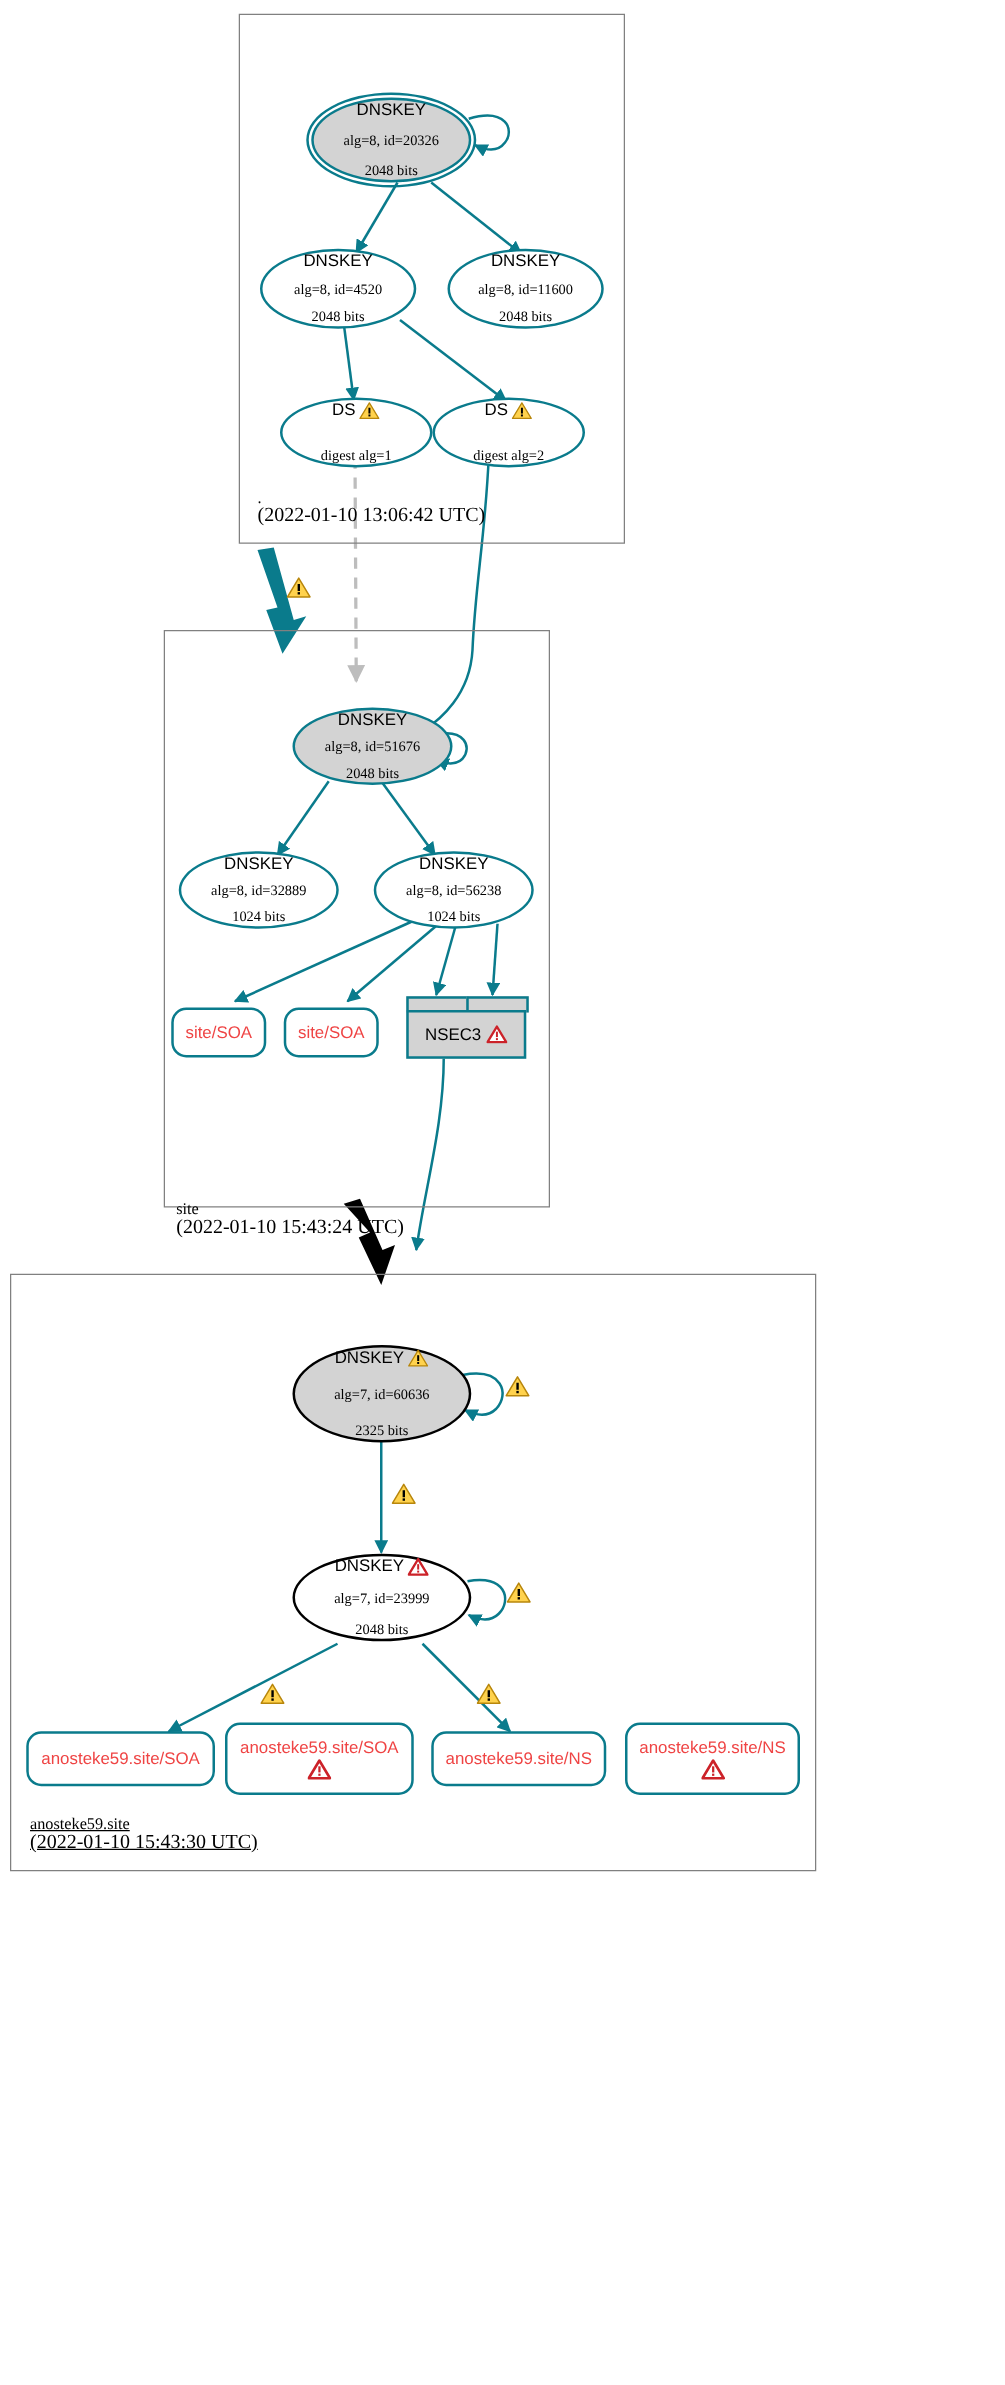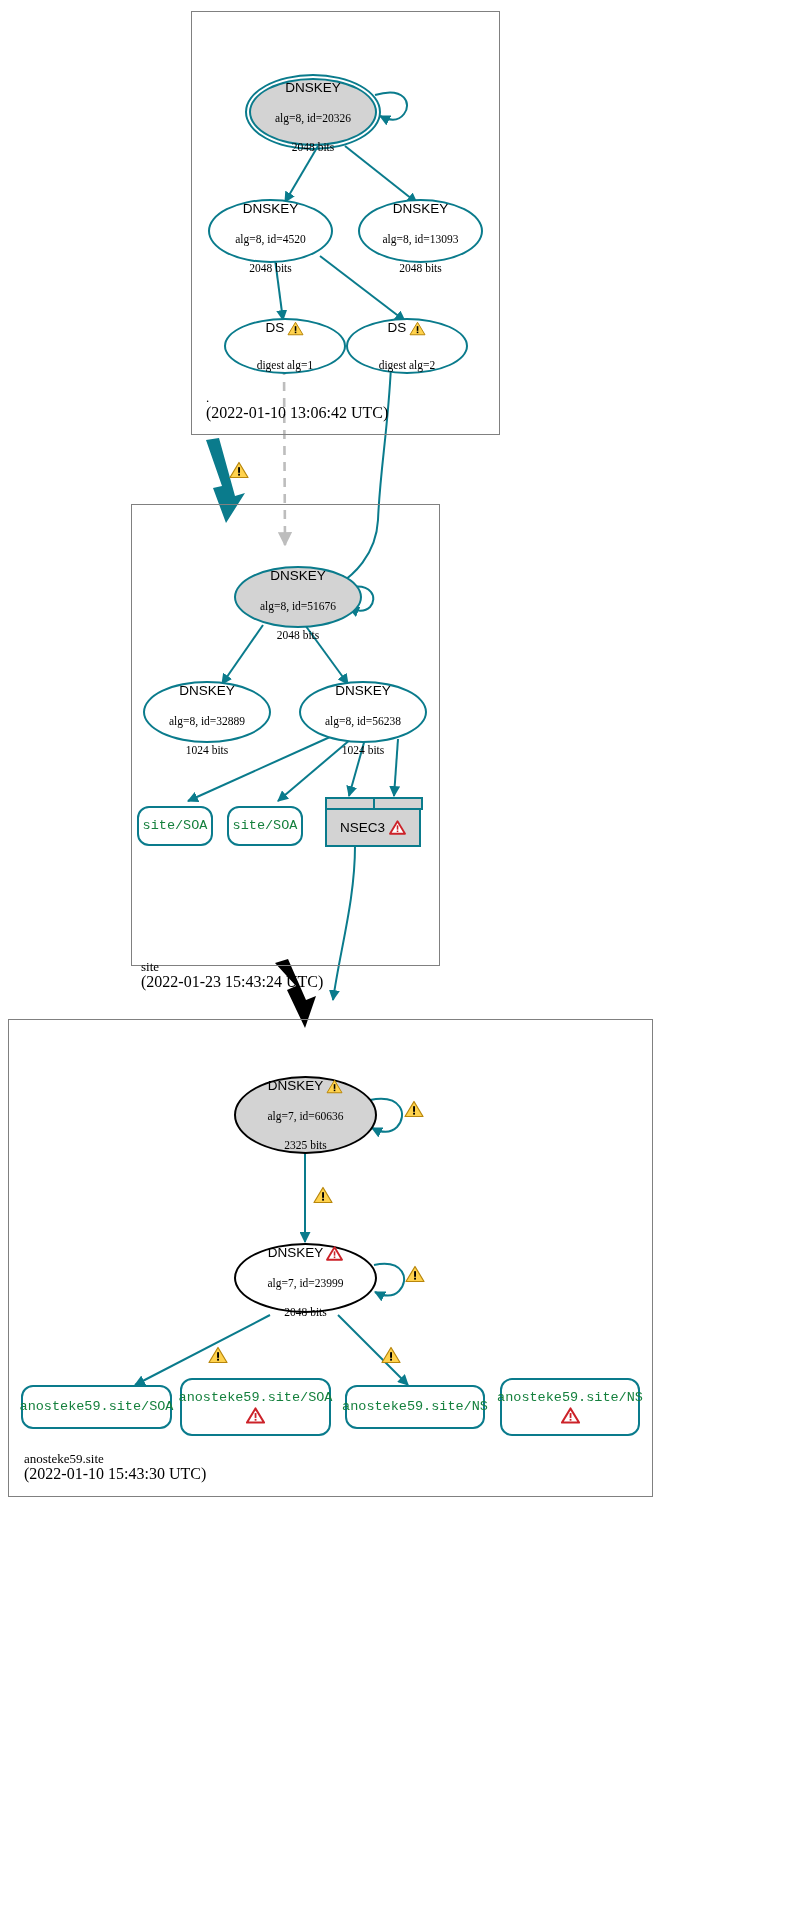--- a/index.html
+++ b/index.html
@@ -71,21 +71,20 @@
     align-items: center;
     gap: 3px;
     white-space: nowrap;
   }
   .node .sub {
     font-family: "Liberation Serif", serif;
     font-size: 11.5px;
     line-height: 13px;
     color: #000;
     white-space: nowrap;
-    margin-top: 16px;
   }
   .teal { border: 2px solid #0a7b8c; }
   .black { border: 2px solid #000000; }
   .fill-gray { background: #d3d3d3; }
   .fill-white { background: #ffffff; }
 
   
   .ring-outer {
     position: absolute;
     border: 2px solid #0a7b8c;
@@ -101,24 +100,24 @@
     border: 2px solid #0a7b8c;
     border-radius: 12px;
     background: #ffffff;
     display: flex;
     flex-direction: column;
     align-items: center;
     justify-content: center;
     gap: 1px;
   }
   .rrset .lbl {
-    font-family: Liberation Mono, monospace;
+    font-family: Liberation Sans, sans-serif;
     font-size: 13.5px;
     line-height: 16px;
-    color: #15803d;
+    color: #ef4444;
     white-space: nowrap;
   }
 
   
   .nsec3wrap { position: absolute; }
   .nsec3wrap .tabs {
     position: absolute;
     left: 0; top: 0;
     width: 100%;
     height: 13px;
@@ -243,25 +242,25 @@
 
   <div class="zonebox" style="left:191px; top:11px; width:309px; height:424px;"></div>
   <div class="zonelabel" style="left:206px; top:390px;">
     <span class="zname">.</span>
     <span class="ztime">(2022-01-10 13:06:42 UTC)</span>
   </div>
 
   <div class="zonebox" style="left:131px; top:504px; width:309px; height:462px;"></div>
   <div class="zonelabel" style="left:141px; top:959px;">
     <span class="zname">site</span>
-    <span class="ztime">(2022-01-23 15:43:24 UTC)</span>
+    <span class="ztime">(2022-01-10 15:43:24 UTC)</span>
   </div>
 
   <div class="zonebox" style="left:8px; top:1019px; width:645px; height:478px;"></div>
-  <div class="zonelabel" style="left:24px; top:1451px;">
+  <div class="zonelabel" style="left:24px; top:1451px;text-decoration:underline;">
     <span class="zname">anosteke59.site</span>
     <span class="ztime">(2022-01-10 15:43:30 UTC)</span>
   </div>
 
   <div class="ring-outer" style="left:245px; top:74px; width:136px; height:76px;"></div>
   <div class="node ellipse teal fill-gray" style="left:249px; top:78px; width:128px; height:68px;">
     <div class="title">
       <span>DNSKEY</span>
     </div>
     <div class="sub">alg=8, id=20326</div>
@@ -273,21 +272,21 @@
       <span>DNSKEY</span>
     </div>
     <div class="sub">alg=8, id=4520</div>
     <div class="sub">2048 bits</div>
   </div>
 
   <div class="node ellipse teal fill-white" style="left:358px; top:199px; width:125px; height:64px;">
     <div class="title">
       <span>DNSKEY</span>
     </div>
-    <div class="sub">alg=8, id=13093</div>
+    <div class="sub">alg=8, id=11600</div>
     <div class="sub">2048 bits</div>
   </div>
 
   <div class="node ellipse teal fill-white" style="left:224px; top:318px; width:122px; height:56px;">
     <div class="title">
       <span>DS</span>
       <span class="badge inline">
         <svg viewBox="0 0 20 18">
             <path d="M10 1.5 L19 16.5 L1 16.5 Z" fill="#ffd24d" stroke="#b8860b" stroke-width="1.2" stroke-linejoin="round"></path>
             <rect x="9.1" y="6.2" width="1.9" height="5.6" fill="#000"></rect>

